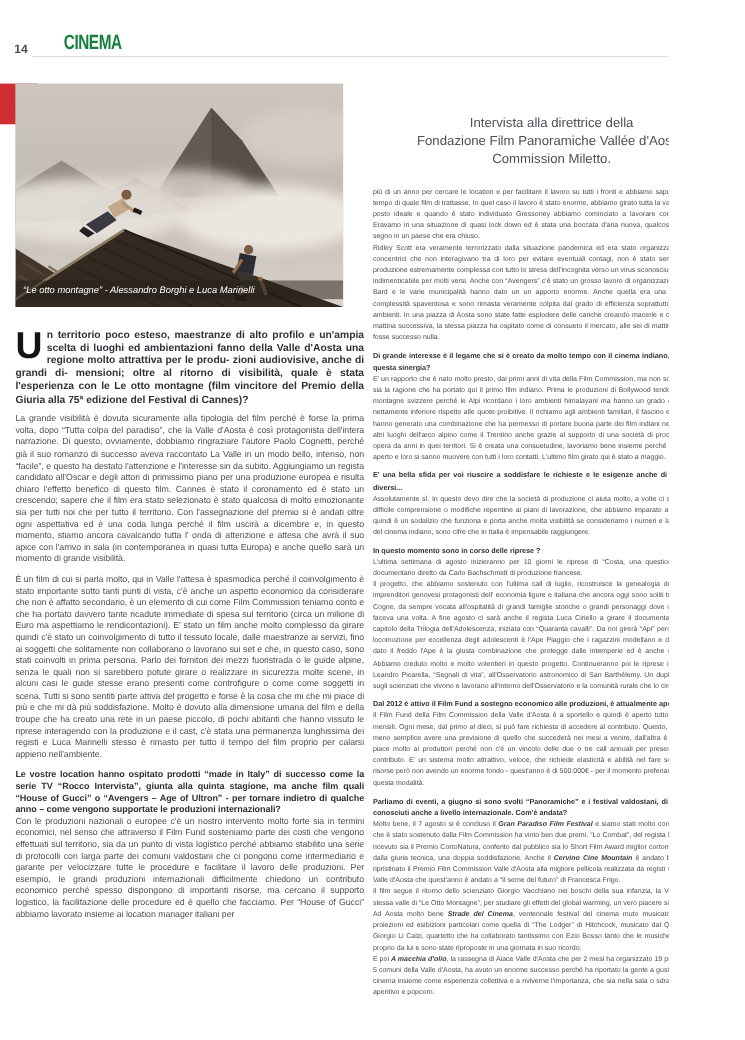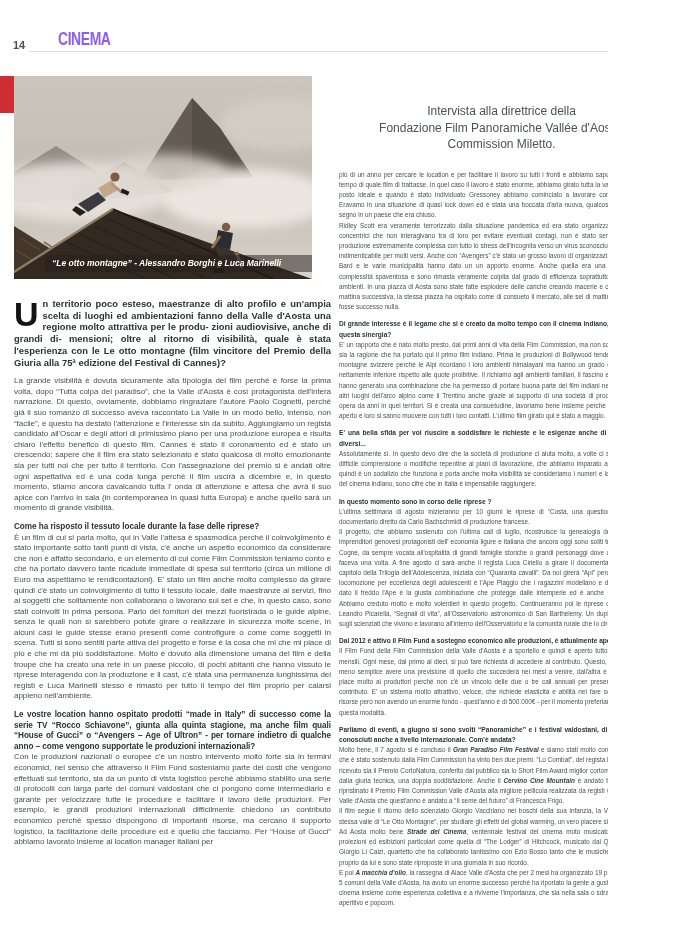--- a/index.html
+++ b/index.html
@@ -1,40 +1,40 @@
 <!DOCTYPE html>
 <html><head>
 <meta charset="utf-8">
 <style>
   html,body{margin:0;padding:0;background:#ffffff;}
   .page{position:relative;width:608px;height:945px;background:#fff;overflow:hidden;
         font-family:"Liberation Sans",sans-serif;color:#4b4f54;}
   
   .pageno{position:absolute;left:13px;top:39px;font-size:11px;font-weight:bold;color:#4e4e4e;}
-  .brand{position:absolute;left:58px;top:29px;font-size:17px;font-weight:900;color:#8b5cf6;
+  .brand{position:absolute;left:58px;top:29px;font-size:17px;font-weight:900;color:#15803d;
          letter-spacing:-0.5px;}
   .brand-inner{display:inline-block;transform:scale(.82,1.1);transform-origin:left center;}
   .header-rule{position:absolute;left:29px;right:0;top:51px;border-top:1px solid #dddddd;height:0;}
   .red-square{position:absolute;left:0;top:76px;width:34px;height:37px;background:#d02c33;}
   
   .left-col{position:absolute;left:14px;top:62px;width:317px;}
   .right-col{position:absolute;left:339px;top:103px;width:325px;}
   
   .title{margin:14px 0 0 0;text-align:center;font-size:44px;line-height:42px;font-weight:900;
          color:#0d0d0d;letter-spacing:-1px;}
   .title-inner{display:inline-block;transform:scale(.86,1.12);transform-origin:center bottom;white-space:nowrap;}
   .subtitle{width:272px;margin:9px auto 0 auto;text-align:center;font-size:14px;line-height:15px;
             font-weight:800;color:#e8242b;}
   .subtitle-inner{display:inline-block;transform:scale(.94,1.02);transform-origin:center top;}
   
   .photo{position:relative;width:298px;height:203px;margin:14px 0 0 0;overflow:hidden;background:#c9c2ba;}
   .photo svg{display:block;width:100%;height:100%;}
   .caption-bar{position:absolute;left:0;right:0;bottom:7px;height:17px;background:rgba(38,32,26,.52);
-               color:#ffffff;font-size:8.5px;font-weight:bold;font-style:italic;line-height:17px;
-               padding:0 7px;box-sizing:border-box;white-space:nowrap;overflow:hidden;margin-left:31px;}
+               color:#ffffff;font-size:8.5px;font-weight:normal;font-style:italic;line-height:17px;
+               padding:0 7px;box-sizing:border-box;white-space:nowrap;overflow:hidden;}
   
   .intro{margin:19px 0 8px 0;font-size:9.4px;line-height:11.7px;font-weight:bold;color:#2e3236;
          text-align:justify;}
   .dropcap{float:left;font-size:34px;line-height:29px;font-weight:900;color:#141414;
            padding:2px 4px 0 0;}
   .body-l{margin:0 0 8px 0;font-size:8px;line-height:10.6px;letter-spacing:-0.05px;
           text-align:justify;color:#4b4f54;}
   .q-l{margin:0;font-size:8.2px;line-height:10.6px;letter-spacing:-0.05px;font-weight:bold;
        color:#2e3236;text-align:justify;}
   
@@ -102,23 +102,22 @@
           <path d="M222,176 L228,192 M206,184 L204,194" stroke="#8a6548" stroke-width="3.4" fill="none"></path>
           <rect x="200" y="192" width="10" height="5" fill="#1d1a17"></rect>
         </g>
       </svg>
       <figcaption class="caption-bar">“Le otto montagne” -  Alessandro Borghi e Luca Marinelli</figcaption>
     </figure>
 
     <p class="intro"><span class="dropcap">U</span><span>n territorio poco esteso, maestranze di alto profilo e un'ampia scelta di luoghi ed ambientazioni fanno della Valle d'Aosta  una regione molto attrattiva per le produ- zioni audiovisive, anche di grandi di- mensioni; oltre al ritorno di visibilità, quale è stata l'esperienza con le Le otto montagne (film vincitore del Premio della Giuria  alla 75ª edizione del Festival di Cannes)?</span></p>
 
     <p class="body-l">La grande visibilità è dovuta sicuramente alla tipologia del film perché è forse la prima volta, dopo “Tutta colpa del paradiso”, che la Valle d'Aosta è così protagonista dell'intera narrazione. Di questo, ovviamente, dobbiamo ringraziare l'autore Paolo Cognetti, perché già il suo romanzo di successo aveva raccontato La Valle in un modo bello, intenso, non “facile”, e questo ha destato l'attenzione e l'interesse sin da subito. Aggiungiamo un regista candidato all'Oscar e degli attori di primissimo piano per una produzione europea e risulta chiaro  l'effetto benefico di questo film. Cannes è stato il coronamento ed è stato un crescendo; sapere che il film era stato selezionato è stato qualcosa di molto emozionante sia per tutti noi che per tutto il territorio. Con l'assegnazione del premio si è andati oltre ogni aspettativa ed è una coda lunga perché il film uscirà a dicembre e, in questo momento, stiamo ancora cavalcando tutta l' onda di attenzione e attesa che avrà il suo apice con l'arrivo in sala (in contemporanea in quasi tutta Europa) e anche quello sarà un momento di grande visibilità.</p>
-    <p class="q-l">Come ha risposto il tessuto locale durante la fase delle riprese?</p>
     <p class="body-l" style="margin-bottom:8px;">È un film di cui si parla molto, qui in Valle l'attesa è spasmodica perché il coinvolgimento è stato importante  sotto tanti punti di vista, c'è anche un aspetto economico da considerare che non è affatto secondario, è un elemento di cui come Film Commission teniamo conto e che ha portato davvero tante ricadute immediate di spesa sul territorio (circa un milione di Euro ma aspettiamo le rendicontazioni). E' stato un film anche molto complesso da girare quindi c'è stato un coinvolgimento di tutto il tessuto locale, dalle maestranze ai servizi, fino ai soggetti che solitamente non collaborano o lavorano sui set e che, in questo caso, sono stati coinvolti in prima persona. Parlo dei fornitori dei mezzi fuoristrada o le guide alpine, senza le quali non si sarebbero potute girare o realizzare in sicurezza molte scene, in alcuni casi le guide stesse erano presenti come controfigure  o come come soggetti in scena. Tutti si sono sentiti parte attiva del progetto e forse è la cosa che mi che mi piace di più e che mi dà più soddisfazione. Molto è dovuto alla dimensione umana del film e della troupe che ha creato una rete in un paese piccolo, di pochi abitanti che hanno vissuto le riprese interagendo con la produzione e il cast, c'è stata una permanenza lunghissima dei registi e Luca Marinelli stesso è rimasto per tutto il tempo del film proprio per calarsi appieno nell'ambiente.</p>
-    <p class="q-l">Le vostre location hanno ospitato prodotti “made in Italy” di successo come la serie TV “Rocco Schiavone”, giunta alla quinta stagione, ma anche film quali “House of Gucci” o “Avengers – Age of Ultron” - per tornare indietro di qualche anno – come vengono supportate le produzioni internazionali?</p>
+    <p class="q-l">Le vostre location hanno ospitato prodotti “made in Italy” di successo come la serie TV “Rocco Intervista”, giunta alla quinta stagione, ma anche film quali “House of Gucci” o “Avengers – Age of Ultron” - per tornare indietro di qualche anno – come vengono supportate le produzioni internazionali?</p>
     <p class="body-l" style="margin-bottom:0;">Con le produzioni nazionali o europee c'è un nostro intervento molto forte sia in termini economici, nel senso che attraverso il Film Fund sosteniamo parte dei costi che vengono effettuati sul territorio, sia da un punto di vista logistico perché abbiamo stabilito una serie di protocolli con larga parte dei comuni valdostani che ci pongono come intermediario e garante per velocizzare tutte le procedure e facilitare il lavoro delle produzioni. Per esempio,  le grandi produzioni internazionali difficilmente chiedono un contributo economico perché spesso dispongono di importanti risorse, ma cercano il supporto logistico, la facilitazione delle procedure ed è quello che facciamo.  Per “House of Gucci” abbiamo lavorato insieme ai location manager italiani per</p>
 
   </div>
 
   <div class="right-col">
 
     <div class="int-header">
       <div>Intervista alla direttrice della</div>
       <div>Fondazione Film Panoramiche Vallée d'Aoste,</div>
       <div>Commission Miletto.</div>

